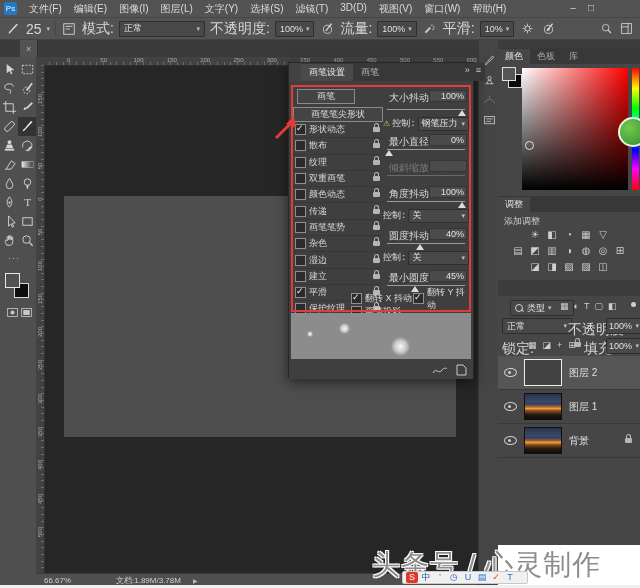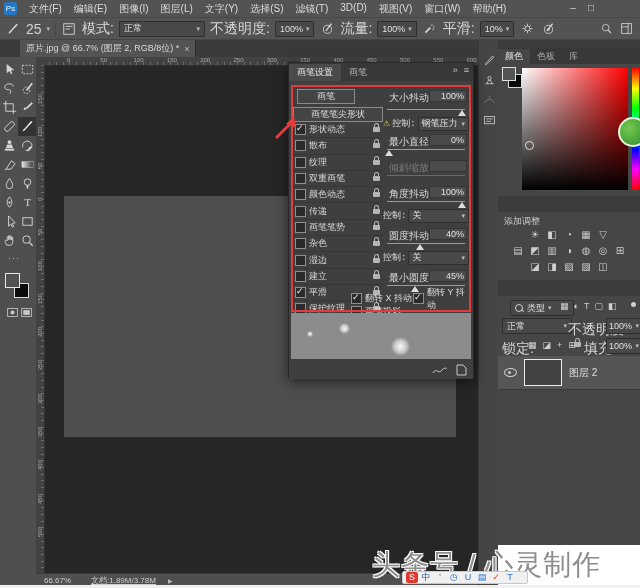--- a/index.html
+++ b/index.html
@@ -38,25 +38,25 @@
     background:repeating-linear-gradient(90deg,#6d6d6d 0 1px,transparent 1px 6.7px);}
   #vruler{left:36px;top:65px;width:8px;height:508px;background:#424242;border-right:1px solid #303030;}
   #vruler:after{content:"";position:absolute;right:0;top:0;height:100%;width:3px;
     background:repeating-linear-gradient(180deg,#6d6d6d 0 1px,transparent 1px 6.7px);}
   .hrl{position:absolute;top:0;font-size:6px;color:#a8a8a8;transform:translateX(1px);}
   .vrl{position:absolute;left:-2px;font-size:6px;color:#a8a8a8;transform:rotate(-90deg);width:12px;text-align:center;}
   #imagerect{left:64px;top:196px;width:392px;height:241px;background:#4e4e4e;}
   
   #statusbar{left:36px;top:573px;width:442px;height:12px;background:#4f4f4f;border-top:1px solid #3b3b3b;color:#d0d0d0;font-size:8px;display:flex;align-items:center;}
   #statusbar .z{margin-left:8px;width:42px;}
-  #statusbar .d{margin-left:5px;text-decoration:underline;}
+  #statusbar .d{margin-left:30px;}
   #statusbar .c{margin-left:12px;font-size:6px;color:#bbb;}
   
   #brushpanel{left:288px;top:62px;width:186px;height:316px;background:#424242;border:1px solid #272727;box-shadow:0 4px 12px rgba(0,0,0,.55);box-sizing:border-box;z-index:20;}
-  #bphead{position:absolute;left:0;top:0;width:100%;height:18px;background:#383838;display:flex;align-items:flex-end;}
+  #bphead{position:absolute;left:12px;top:0;width:100%;height:18px;background:#383838;display:flex;align-items:flex-end;}
   .ptab{height:17px;padding:0 8px;font-size:9px;color:#b5b5b5;display:flex;align-items:center;background:#383838;}
   .ptab.active{background:#4a4a4a;color:#e6e6e6;}
   .phicons{position:absolute;right:4px;top:2px;color:#c9c9c9;font-size:9px;display:flex;gap:6px;}
   #bpcontent{position:absolute;left:0;top:18px;width:100%;height:298px;background:#3f3f3f;}
   #redbox{left:2px;top:4px;width:176px;height:223px;border:2px solid #e23b3b;z-index:9;pointer-events:none;}
   .bbox{border:1px solid #8a8a8a;color:#dedede;font-size:9px;text-align:center;line-height:13px;background:#444;}
   #bopts{left:4px;top:41px;width:90px;}
   .brow{height:15.3px;display:flex;align-items:center;gap:3px;border-bottom:1px solid #373737;padding-left:2px;}
   .brow .lbl{flex:1;color:#d8d8d8;font-size:9px;}
   .cb{width:9px;height:9px;background:#2b2b2b;border:1px solid #8f8f8f;position:relative;flex:none;}
@@ -224,21 +224,20 @@
   <span class="abs oicon" style="right:6px">
     <svg width="13" height="13" viewBox="0 0 16 16">
         <rect x="2" y="2" width="12" height="12" fill="none" stroke="#d8d8d8"></rect>
         <path d="M10,2 V14 M2,6 H10" stroke="#d8d8d8"></path>
       </svg>
   </span>
 </div>
 
 <div id="tabbar" class="abs">
   <div id="doctab">
-    <span>原片.jpg @ 66.7% (图层 2, RGB/8位) *</span>
     <span style="color:#bdbdbd">×</span>
   </div>
 </div>
 
 <div id="toolbar" class="abs">
   <div class="tgrid">
     <div class="tcell">
         <svg width="15" height="15" viewBox="0 0 16 16">
           <path d="M5,2 L5,12 L8,9.5 L9.5,13 L11,12.2 L9.5,9 L13,8.5 Z" fill="#d4d4d4"></path>
         </svg>
@@ -638,20 +637,25 @@
   <div class="rbody" style="top:24px;height:132px">
     <div class="cswF"></div>
     <div class="cswB"></div>
     <div class="gradsq">
       <div class="ring"></div>
     </div>
     <div class="huebar"></div>
     <div class="greencircle"></div>
   </div>
 
+  <div class="rtabs" style="top:156px">
+    <div class="rtab active">
+        <span>调整</span>
+      </div>
+  </div>
   <div class="rbody" style="top:172px;height:68px">
     <div class="addlab">添加调整</div>
     <div class="adjrow" style="top:17px">
 
     <span class="adjico">☀</span>
         <span class="adjico">◧</span>
         <span class="adjico">◔</span>
         <span class="adjico">▦</span>
         <span class="adjico">▽</span>
       </div>
@@ -716,20 +720,32 @@
         <span class="da">▾</span>
     </div>
 
     <div class="abs" style="left:0;top:60px;width:142px">
 
     <div class="lrowz selected empty" style="position:relative">
         <span class="eye"></span>
         <span class="thumb"></span>
         <span class="lname">图层 2</span>
 
+      </div>
+        <div class="lrowz photo" style="position:relative">
+        <span class="eye"></span>
+        <span class="thumb"></span>
+        <span class="lname">图层 1</span>
+
+      </div>
+        <div class="lrowz photo locked" style="position:relative">
+        <span class="eye"></span>
+        <span class="thumb"></span>
+        <span class="lname">背景</span>
+        <span class="lk"></span>
       </div>
       </div>
   </div>
 </div>
 
 <div id="statusbar" class="abs">
   <span class="z">66.67%</span>
   <span class="d">文档:1.89M/3.78M</span>
   <span class="c">▶</span>
 </div>

